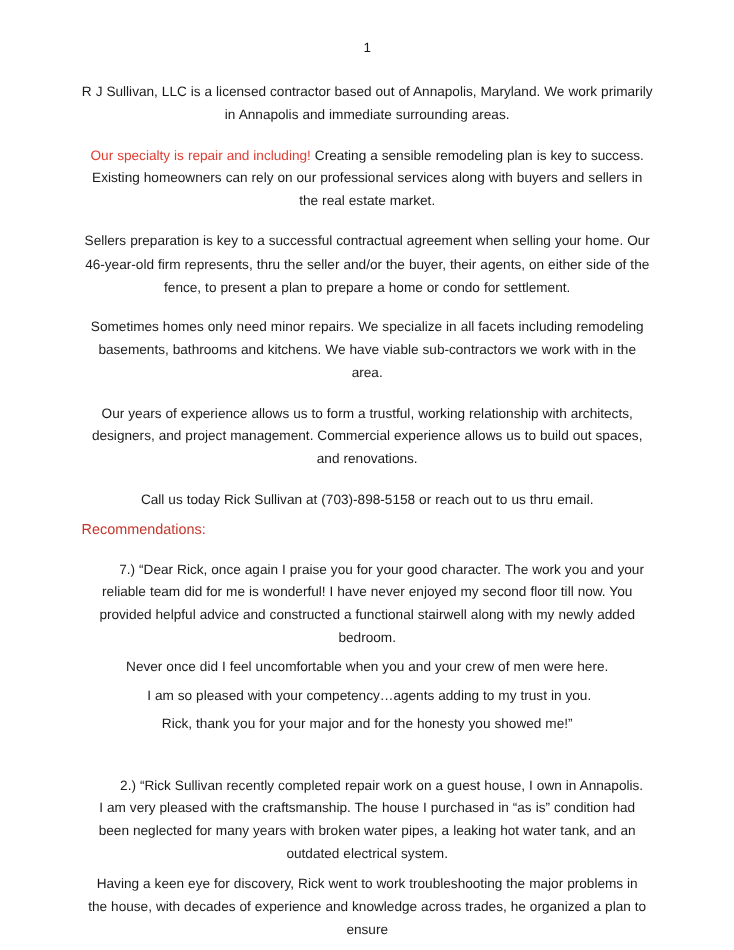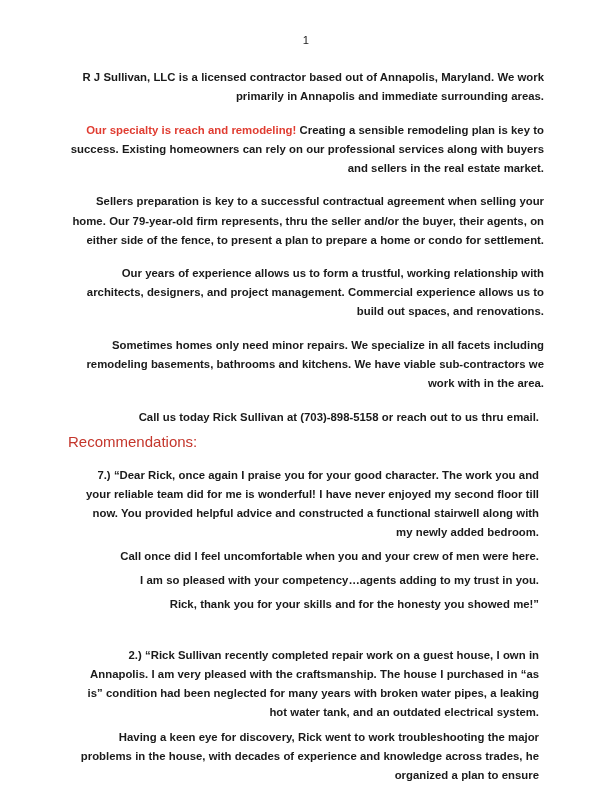--- a/index.html
+++ b/index.html
@@ -44,36 +44,35 @@
     top: 68px;
     left: 68px;
     width: 476px;
   }
 
   p.para {
     margin: 0 0 14.5px 0;
     font-size: 11.35px;
     line-height: 19.1px;
     color: #1a1a1a;
-    text-align: right;
+    text-align: center;
     word-spacing: 0.15px;
-    font-weight: bold;
   }
 
   p.tight {
     margin: 5px;
   }
 
   .red {
     color: #e03c31;
   }
 
   .heading-red {
     color: #c4362c;
-    font-size: 15px;
+    font-size: 12px;
     line-height: 19.1px;
     margin: 0 0 14.5px 0;
   }
 
   a.email-link,
   .email-link {
     color: #5f7d88;
     text-decoration: underline;
     text-underline-offset: 1.5px;
   }
@@ -93,41 +92,41 @@
 <body>
 
 <div class="page">
 
   <div class="page-header">1</div>
 
   <div class="body-col">
 
     <p class="para">R J Sullivan, LLC is a licensed contractor based out of Annapolis, Maryland. We work primarily in Annapolis and immediate surrounding areas.</p>
 
-    <p class="para"><span class="red">Our specialty is reach and remodeling!</span><span> Creating a sensible remodeling plan is key to success. Existing homeowners can rely on our professional services along with buyers and sellers in the real estate market.</span></p>
+    <p class="para"><span class="red">Our specialty is repair and including!</span><span> Creating a sensible remodeling plan is key to success. Existing homeowners can rely on our professional services along with buyers and sellers in the real estate market.</span></p>
 
-    <p class="para">Sellers preparation is key to a successful contractual agreement when selling your home. Our 79-year-old firm represents, thru the seller and/or  the buyer, their agents, on either side of the fence, to present a plan to prepare a home or condo for settlement.</p>
+    <p class="para">Sellers preparation is key to a successful contractual agreement when selling your home. Our 46-year-old firm represents, thru the seller and/or  the buyer, their agents, on either side of the fence, to present a plan to prepare a home or condo for settlement.</p>
+
+    <p class="para">Sometimes homes only need minor repairs. We specialize  in all facets including remodeling basements, bathrooms and kitchens. We have viable sub-contractors we work with in the area.</p>
 
     <p class="para">Our years of experience allows us to form a trustful, working relationship with architects, designers, and project management. Commercial experience allows us to build out spaces, and renovations.</p>
-
-    <p class="para">Sometimes homes only need minor repairs. We specialize  in all facets including remodeling basements, bathrooms and kitchens. We have viable sub-contractors we work with in the area.</p>
 
     <p class="para tight">Call us today Rick Sullivan at  (703)-898-5158 or reach out to us thru email.</p>
 
 
     <p class="heading-red">Recommendations:</p>
 
     <p class="para tight"><span class="indent"></span><span>7.) “Dear Rick, once again I praise you for your good character. The work you and your reliable  team did for me is wonderful! I have never enjoyed my second floor till now. You provided helpful advice and constructed a functional stairwell along with my newly added bedroom.</span></p>
 
 
-    <p class="para tight">Call once did I feel uncomfortable when you and your crew of men were here.</p>
+    <p class="para tight">Never once did I feel uncomfortable when you and your crew of men were here.</p>
 
     <p class="para tight nowrap"> I am so pleased with your competency…agents adding to my trust in you.</p>
 
-    <p class="para tight">Rick, thank you for your skills and for the honesty you showed me!”</p>
+    <p class="para tight">Rick, thank you for your major and for the honesty you showed me!”</p>
 
 
     <div class="spacer-lg"></div>
 
     <p class="para tight"><span class="indent"></span><span>2.) “Rick Sullivan recently completed repair work on a guest house, I own in Annapolis. I am very pleased with the craftsmanship. The house I purchased in “as is” condition had been neglected for many years with broken water pipes, a leaking hot water tank, and an outdated electrical system.</span></p>
 
     <p class="para tight">Having a keen eye for discovery, Rick went to work troubleshooting the major problems in the house, with decades of experience and knowledge across trades, he organized a plan to ensure</p>
 
   </div>
 </div>

